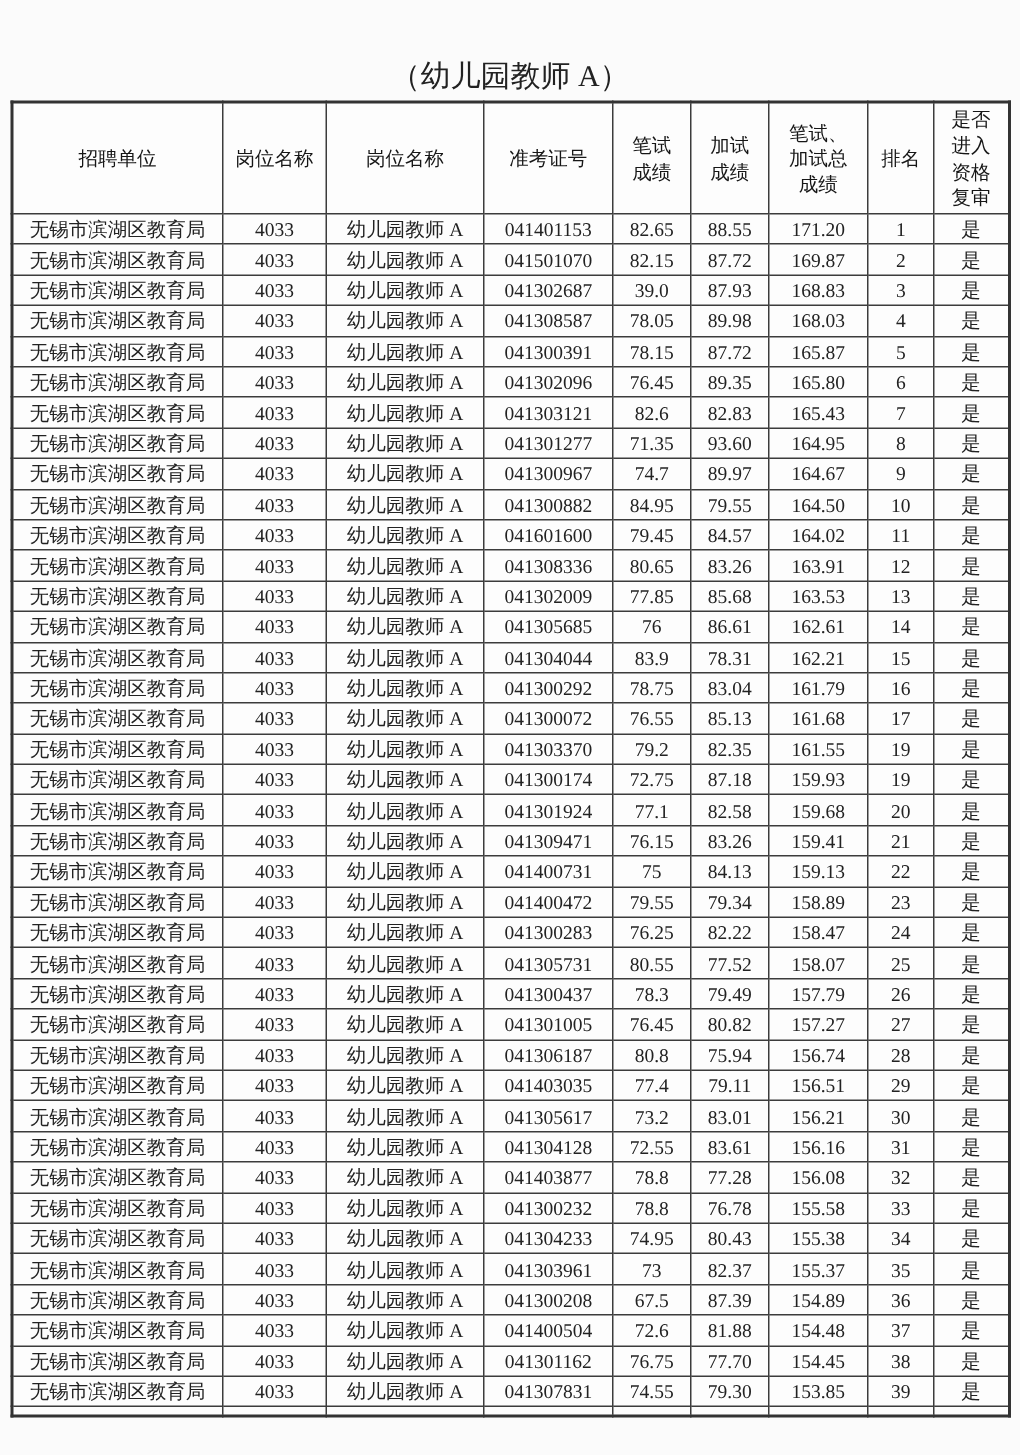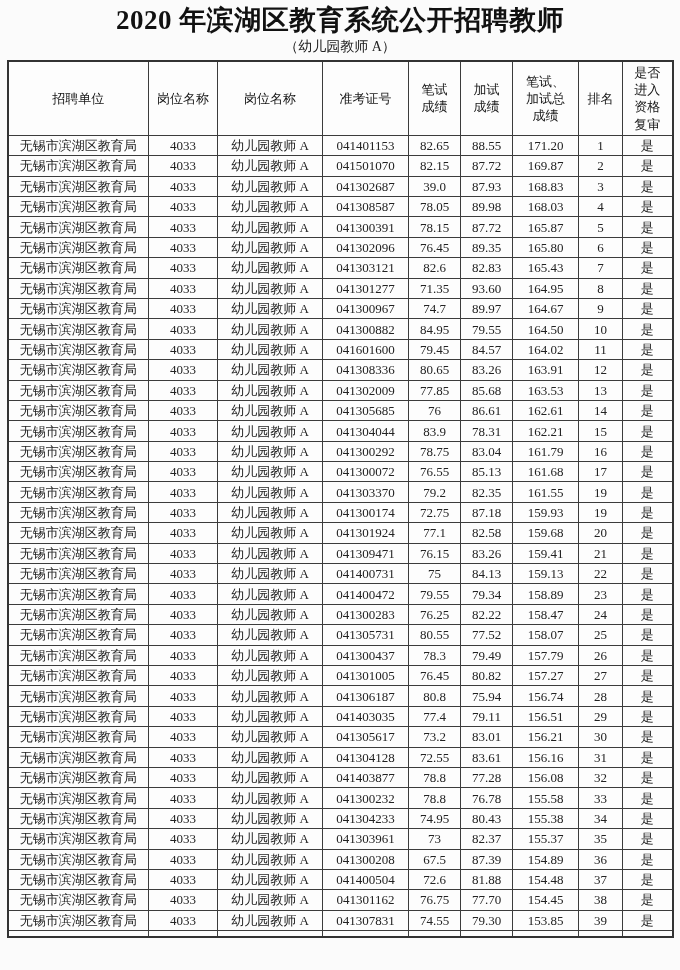--- a/index.html
+++ b/index.html
@@ -22,21 +22,21 @@
     text-align: center;
     font-weight: bold;
     font-size: 27px;
     line-height: 1.15;
     color: #111;
     letter-spacing: 0.5px;
     margin: 0;
   }
   .doc-subtitle {
     text-align: center;
-    font-size: 14px;
+    font-size: 20px;
     color: #222;
     margin: 3px 0 4px 0;
     line-height: 1.2;
   }
   table.roster {
     border-collapse: collapse;
     table-layout: fixed;
     margin: 0 auto;
     width: 665px;
     background: #fdfdfd;
@@ -66,21 +66,21 @@
   table.roster { border: 2px solid #333; }
   tr.partial td {
     height: 5px;
     border-bottom: none;
   }
 </style>
 </head>
 <body>
 
 <div class="page">
-  <h1 class="doc-title"><span>2020 年滨湖区教育系统公开招聘教师</span><br></h1>
+  <h1 class="doc-title"><br></h1>
   <div class="doc-subtitle">（幼儿园教师 A）</div>
 
   <table class="roster">
     <colgroup>
       <col style="width:141px">
       <col style="width:69px">
       <col style="width:105px">
       <col style="width:86px">
       <col style="width:52px">
       <col style="width:52px">

